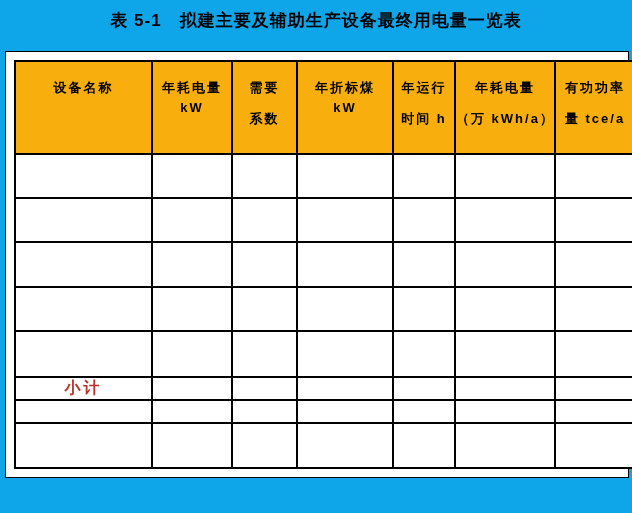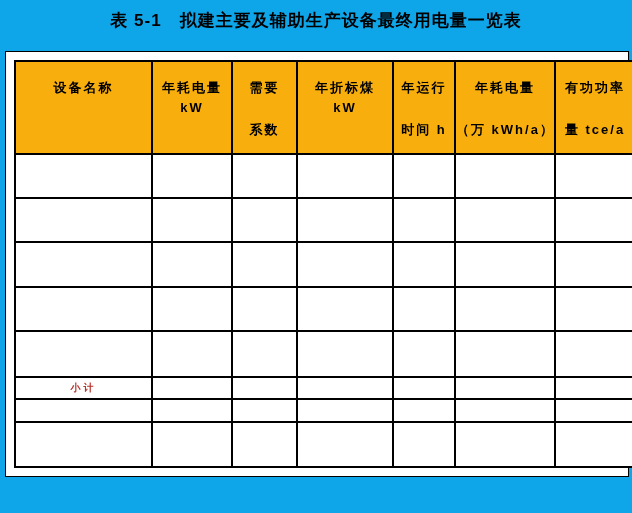--- a/index.html
+++ b/index.html
@@ -57,32 +57,32 @@
     font-weight: bold;
     letter-spacing: 2px;
     padding-top: 18px;
   }
   .hline {
     display: block;
     line-height: 16px;
     white-space: nowrap;
   }
   .gap-sm .hline2 { margin-top: 4px; }
-  .gap-lg .hline2 { margin-top: 26px; }
+  .gap-lg .hline2 { margin-top: 15px; }
   
   tr.r-std1 { height: 44px; }
   tr.r-std2 { height: 45px; }
   tr.r-std3 { height: 46px; }
   tr.r-label { height: 22px; }
   tr.r-short { height: 23px; }
   tr.r-mid   { height: 45px; }
   tr.r-last  { height: 21px; }
   td.label-cell {
     color: var(--label-red, #B8322A);
-    font-size: 10px;
+    font-size: 16px;
     font-weight: bold;
     text-align: center;
     vertical-align: middle;
     letter-spacing: 3px;
   }
   td.empty-cell { background: #fff; }
 </style>
 </head>
 <body>
 

